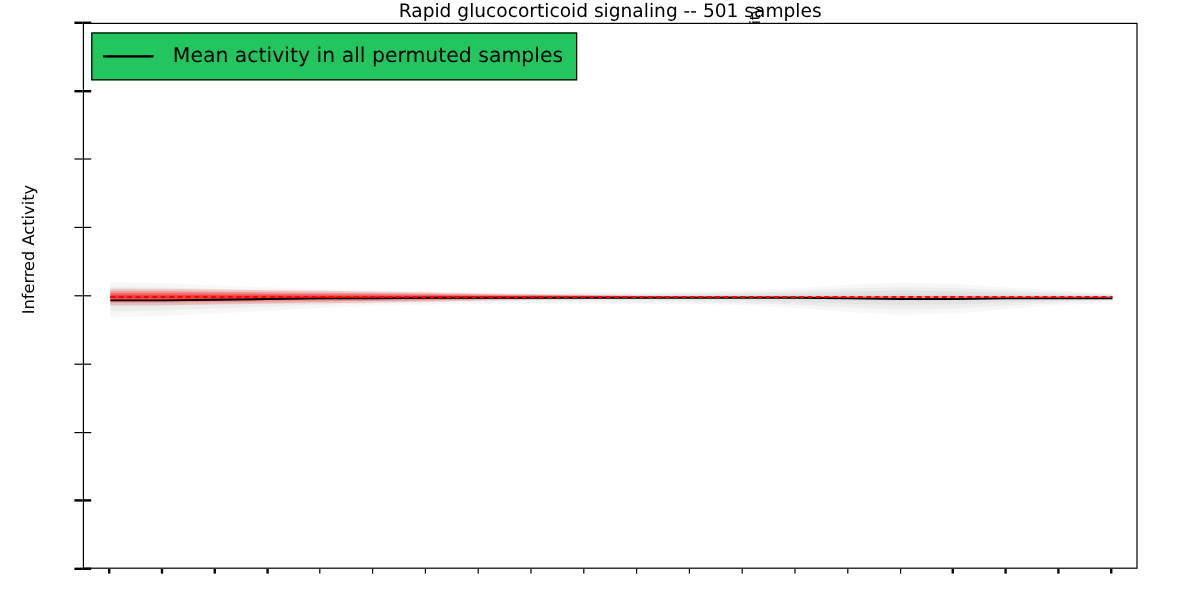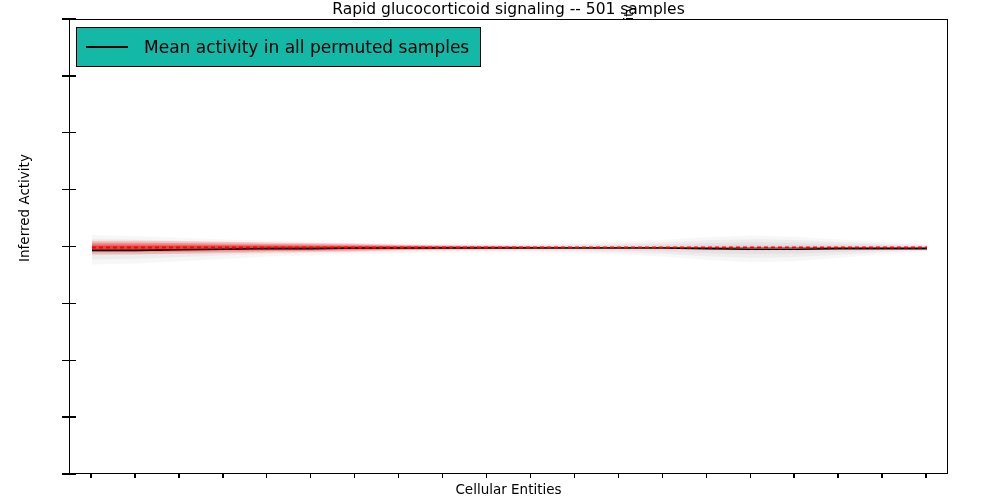--- a/index.html
+++ b/index.html
@@ -101,21 +101,21 @@
     width: 1.4px;
     height: 4px;
     background: #000000;
   }
   
   #legend {
     position: absolute;
     left: 76px;
     top: 27px;
     border: 1.2px solid #000000;
-    background: #14b8a6;
+    background: #22c55e;
     padding: 5px 11px 6px 9px;
     box-sizing: border-box;
     z-index: 20;
   }
   .legend-row {
     display: flex;
     align-items: center;
     height: 27px;
   }
   .legend-swatch {
@@ -131,21 +131,20 @@
   }
 </style>
 </head>
 <body>
 
 <div id="figure">
 
   <div id="chart-title">Rapid glucocorticoid signaling -- 501 samples</div>
 
   <div id="ylabel">Inferred Activity</div>
-  <div id="xlabel">Cellular Entities</div>
 
   <div id="ytick-labels">
       <div class="ytick-mark" style="top: 18.3px;"></div>
       <div class="ytick-mark-in" style="top: 18.3px;"></div>
       <div class="ytick-mark" style="top: 75.175px;"></div>
       <div class="ytick-mark-in" style="top: 75.175px;"></div>
       <div class="ytick-mark" style="top: 132.05px;"></div>
       <div class="ytick-mark-in" style="top: 132.05px;"></div>
       <div class="ytick-mark" style="top: 188.925px;"></div>
       <div class="ytick-mark-in" style="top: 188.925px;"></div>

